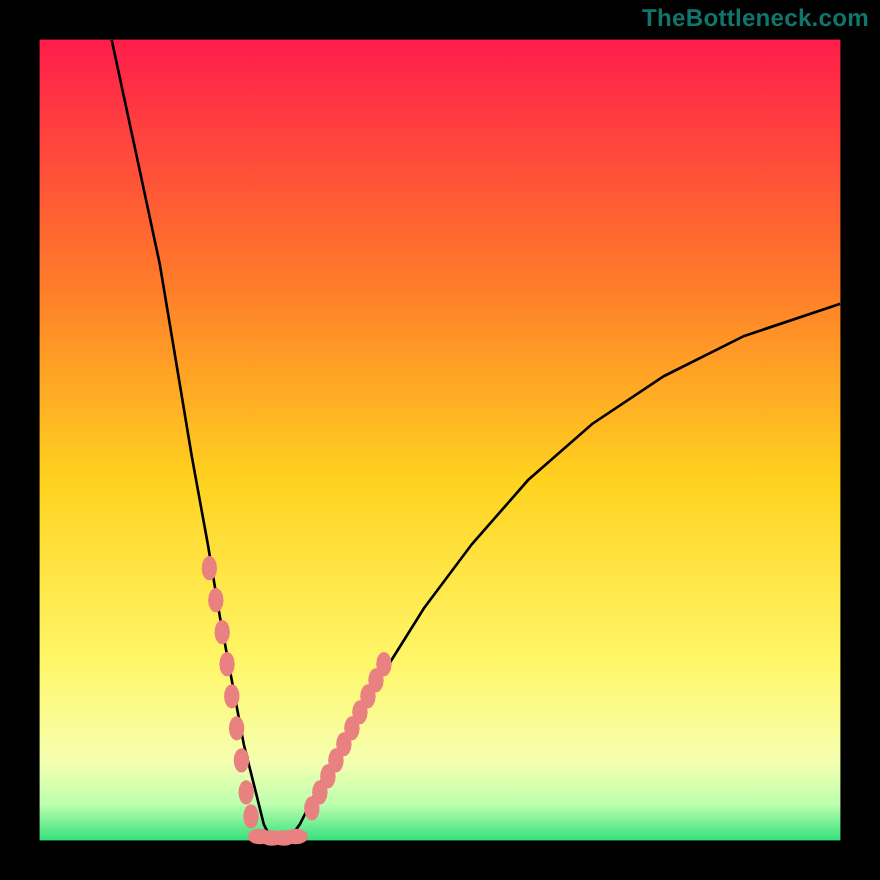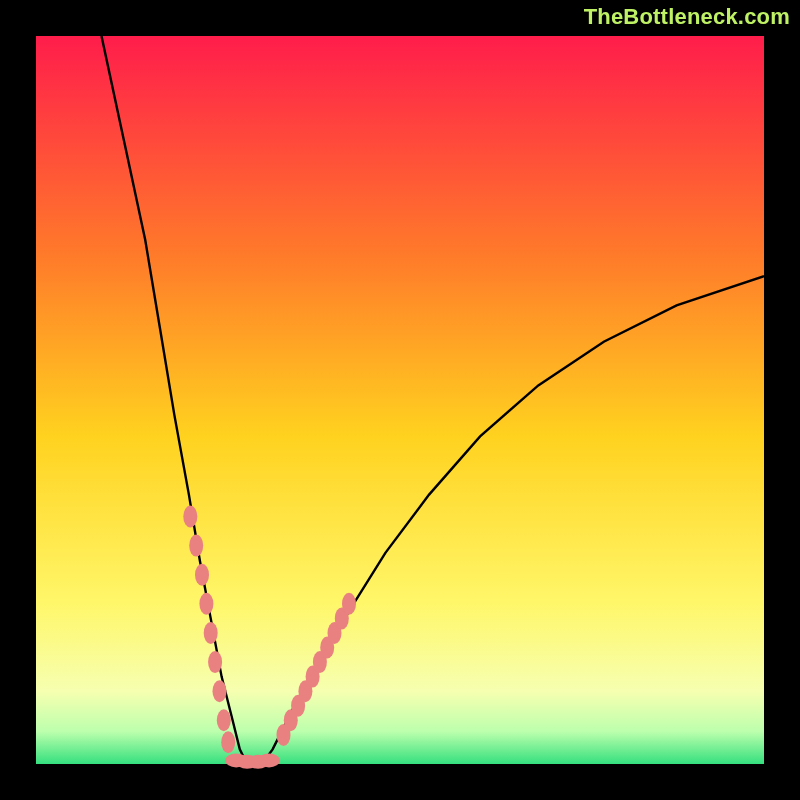--- a/index.html
+++ b/index.html
@@ -16,21 +16,21 @@
     width: 800px;
     height: 800px;
     background: #000;
   }
   .watermark {
     position: absolute;
     top: 4px;
     right: 10px;
     font-size: 22px;
     font-weight: 600;
-    color: #bef264;
+    color: #0f766e;
     letter-spacing: 0.2px;
     user-select: none;
   }
   svg {
     position: absolute;
     left: 0;
     top: 0;
   }
 </style>
 </head>

